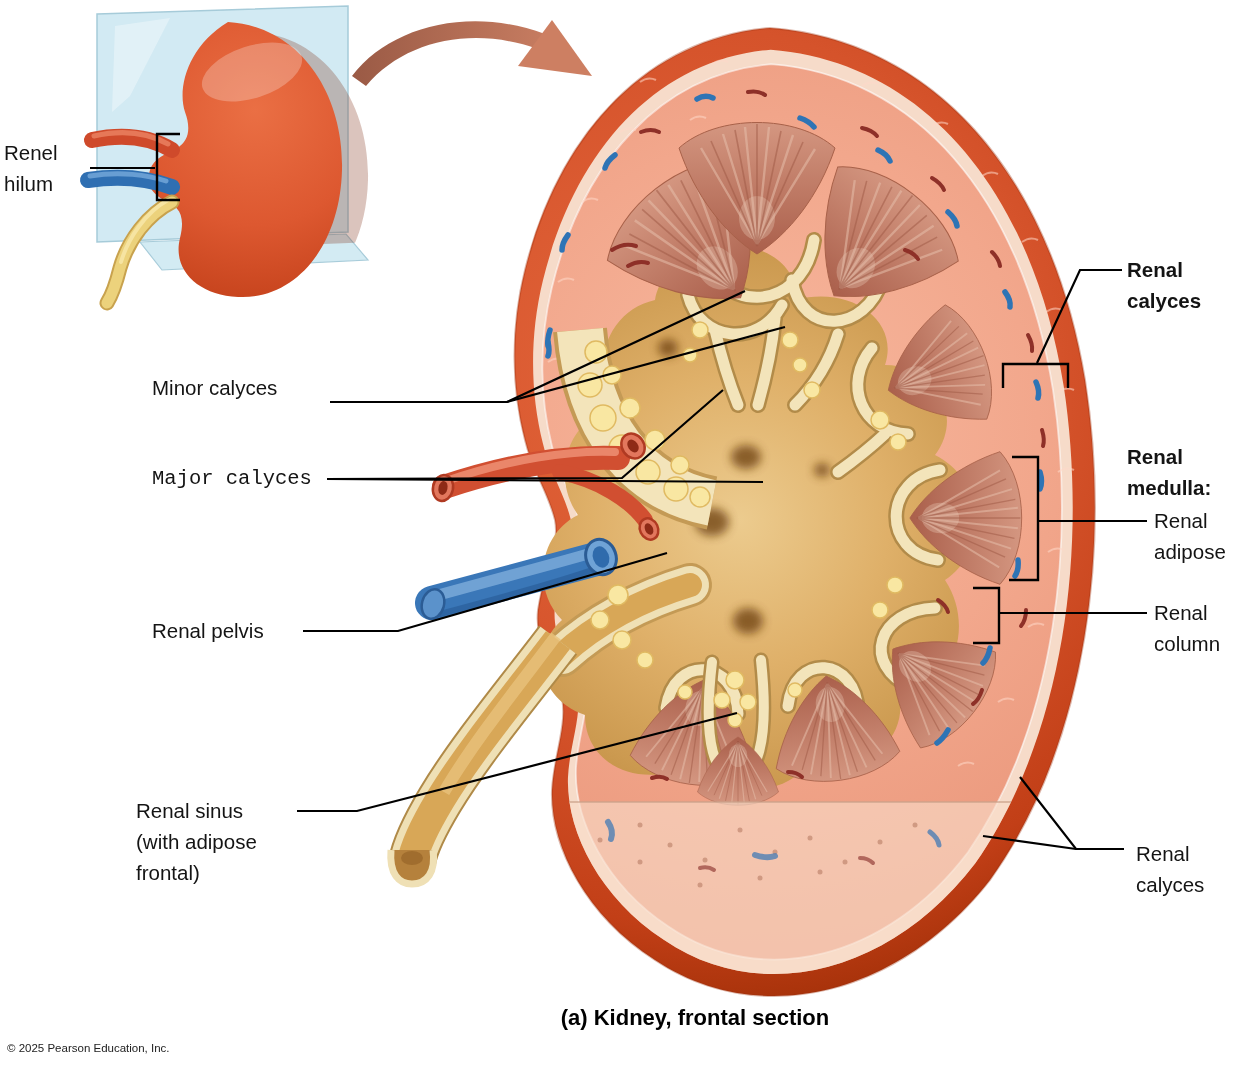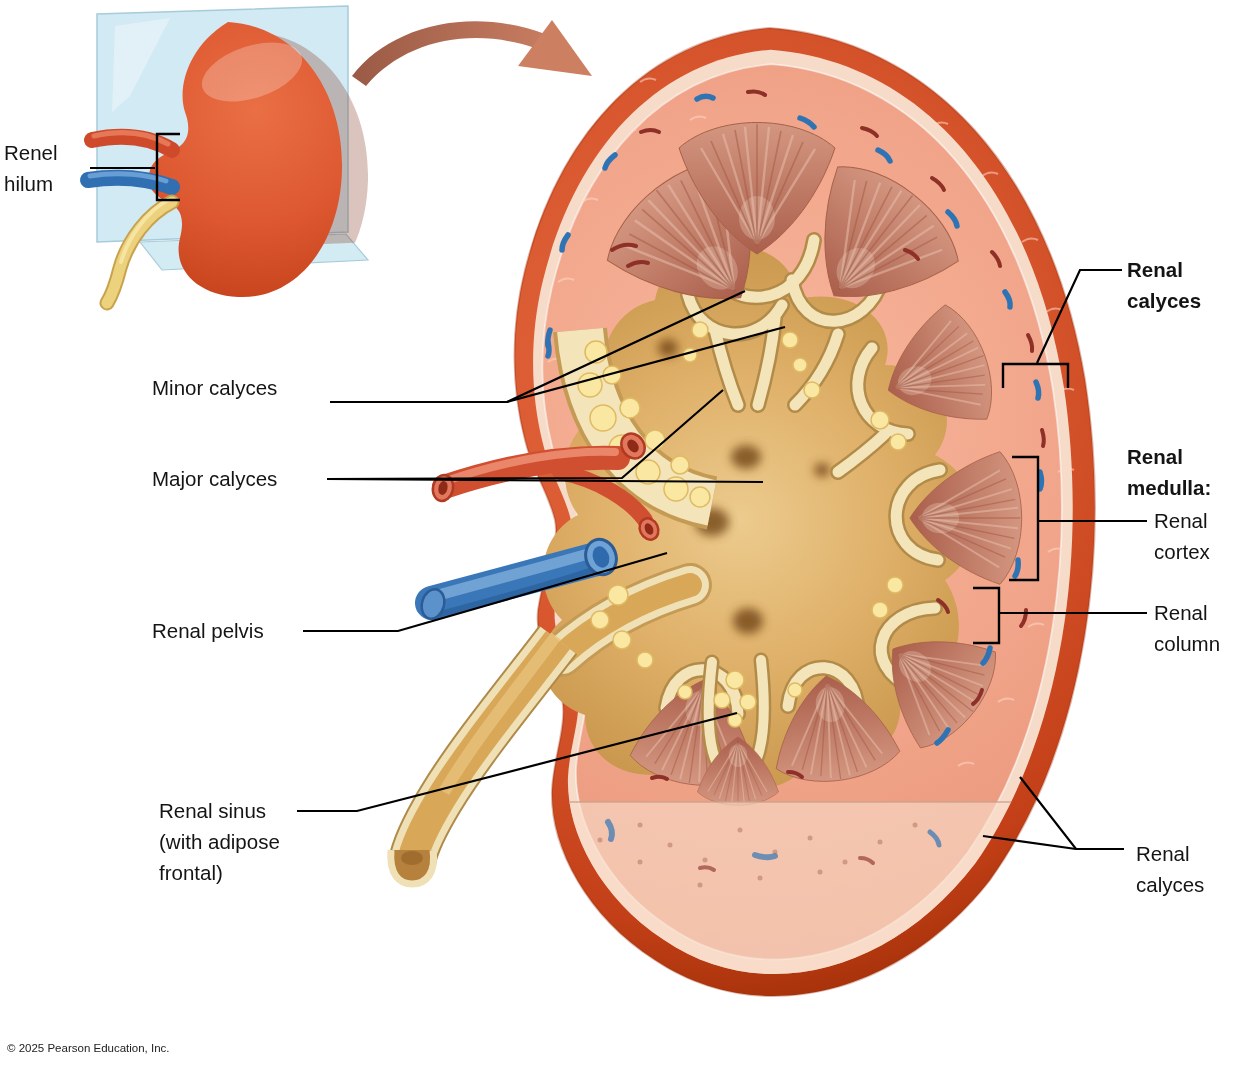--- a/index.html
+++ b/index.html
@@ -352,47 +352,48 @@
   </g>
 </svg>
 
 <div class="label" style="left:4px;top:137px;">
   <span>Renel</span>
   <span>hilum</span>
 </div>
 <div class="label" style="left:152px;top:372px;">
   <span>Minor calyces</span>
 </div>
-<div class="label" style="left:152px;top:463px;">
+<div class="label" style="left:152px;top:463px;font-family:Liberation Mono, monospace;">
   <span>Major calyces</span>
 </div>
 <div class="label" style="left:152px;top:615px;">
   <span>Renal pelvis</span>
 </div>
-<div class="label" style="left:159px;top:795px;">
+<div class="label" style="left:136px;top:795px;">
   <span>Renal sinus</span>
   <span>(with adipose</span>
   <span>frontal)</span>
 </div>
 <div class="label bold" style="left:1127px;top:254px;">
   <span>Renal</span>
   <span>calyces</span>
 </div>
 <div class="label bold" style="left:1127px;top:441px;">
   <span>Renal</span>
   <span>medulla:</span>
 </div>
 <div class="label" style="left:1154px;top:505px;">
   <span>Renal</span>
-  <span>cortex</span>
+  <span>adipose</span>
 </div>
 <div class="label" style="left:1154px;top:597px;">
   <span>Renal</span>
   <span>column</span>
 </div>
 <div class="label" style="left:1136px;top:838px;">
   <span>Renal</span>
   <span>calyces</span>
 </div>
 
+<div class="caption">(a) Kidney, frontal section</div>
 <div class="copyright">© 2025 Pearson Education, Inc.</div>
 
 </div>
 
 </body></html>

